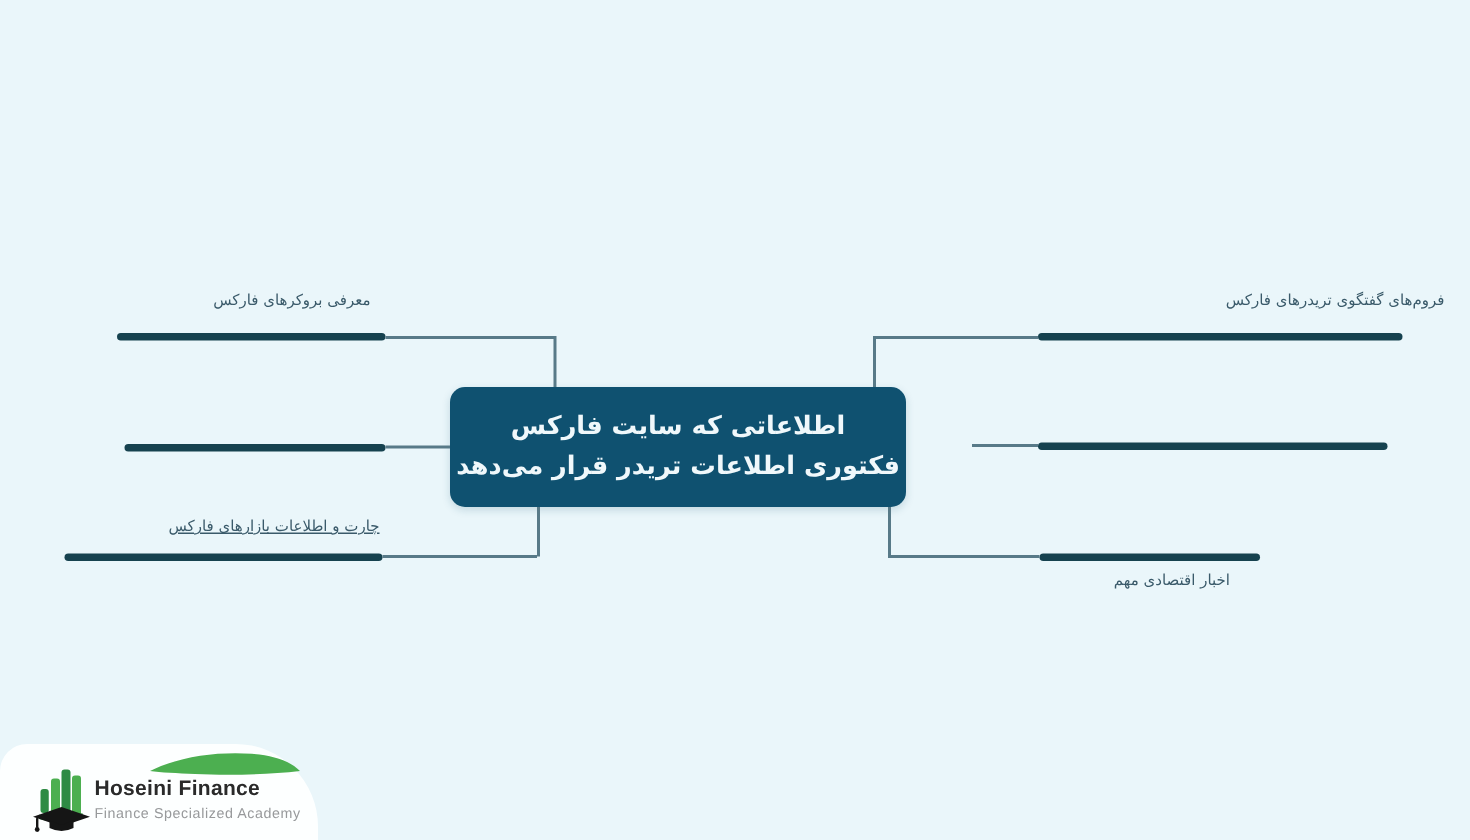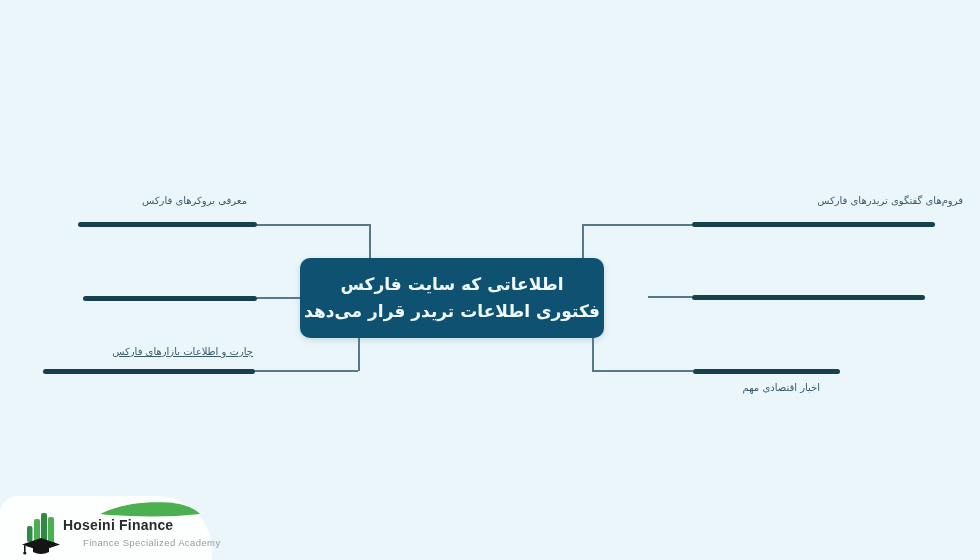--- a/index.html
+++ b/index.html
@@ -60,21 +60,21 @@
   .logo-swoosh{position:absolute;left:100px;top:501px;width:100px;height:16px;}
   .logo-mark{position:absolute;left:22px;top:508px;width:40px;height:48px;}
   .logo-title{
     position:absolute;left:63px;top:517px;
     font-family:"Liberation Sans",sans-serif;font-size:14px;font-weight:700;
     color:#2A2A2A;letter-spacing:0.2px;white-space:nowrap;
   }
   .logo-subtitle{
     position:absolute;left:63px;top:537px;
     font-family:"Liberation Sans",sans-serif;font-size:9.5px;
-    color:#97999B;letter-spacing:0.4px;white-space:nowrap;margin-left:20px;
+    color:#97999B;letter-spacing:0.4px;white-space:nowrap;
   }
 </style>
 </head>
 <body>
 
 <div class="canvas">
 
   <div class="center-box">
     <div class="line">اطلاعاتی که سایت فارکس</div>
     <div class="line">فکتوری اطلاعات تریدر قرار می‌دهد</div>

